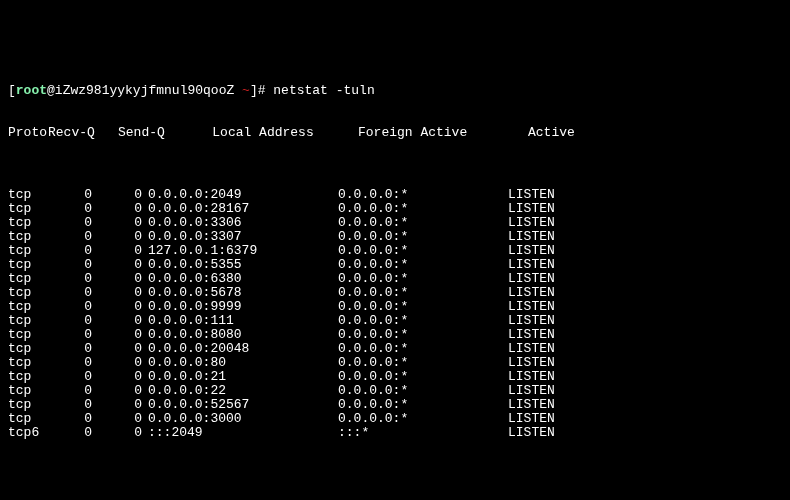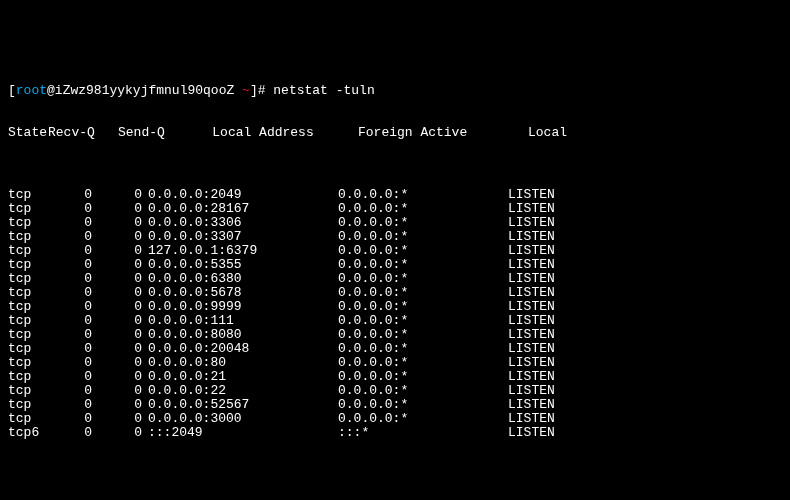--- a/index.html
+++ b/index.html
@@ -8,21 +8,21 @@
       color: #fff;
       font-family: "Consolas", "Courier New", monospace;
       font-size: 13px;
       line-height: 14px;
       width: 790px;
       height: 500px;
       overflow: hidden;
       padding: 0 8px;
       white-space: pre;
     }
-    .y { color: #0ea5e9; }
+    .y { color: #86efac; font-weight: bold; }
     .r { color: #cc2222; }
     .row { display: block; height: 14px; }
     .c-proto  { display: inline-block; width: 40px;  }
     .c-recvq  { display: inline-block; width: 50px;  text-align: right; padding-right: 6px; }
     .c-sendq  { display: inline-block; width: 50px;  text-align: right; padding-right: 6px; }
     .c-local  { display: inline-block; width: 190px; margin-top: 20px; }
     .c-foreign{ display: inline-block; width: 170px; }
     .c-state  { display: inline-block; width: 80px;  }
     .h-proto  { display: inline-block; width: 40px;  }
     .h-recvq  { display: inline-block; width: 50px;  }
@@ -31,18 +31,18 @@
     .h-foreign{ display: inline-block; width: 170px; }
     .h-state  { display: inline-block; width: 80px;  }
   </style>
 </head>
 <body>
 
 
 
 <div id="term">
   <span class="row"><span>[</span><span class="y">root</span><span>@iZwz981yykyjfmnul90qooZ </span><span class="r">~</span><span>]# </span><span>netstat -tuln</span></span>
-  <span class="row"><span class="h-proto">State</span><span class="h-recvq">Recv-Q</span><span class="h-sendq">Send-Q</span><span class="h-local">Local Address</span><span class="h-foreign">Foreign Active</span><span class="h-state">Local</span></span>
+  <span class="row"><span class="h-proto">Proto</span><span class="h-recvq">Recv-Q</span><span class="h-sendq">Send-Q</span><span class="h-local">Local Address</span><span class="h-foreign">Foreign Active</span><span class="h-state">Active</span></span>
   <div id="rows-container"><span class="row"><span class="c-proto">tcp</span><span class="c-recvq">0</span><span class="c-sendq">0</span><span class="c-local">0.0.0.0:2049</span><span class="c-foreign">0.0.0.0:*</span><span class="c-state">LISTEN</span></span><span class="row"><span class="c-proto">tcp</span><span class="c-recvq">0</span><span class="c-sendq">0</span><span class="c-local">0.0.0.0:28167</span><span class="c-foreign">0.0.0.0:*</span><span class="c-state">LISTEN</span></span><span class="row"><span class="c-proto">tcp</span><span class="c-recvq">0</span><span class="c-sendq">0</span><span class="c-local">0.0.0.0:3306</span><span class="c-foreign">0.0.0.0:*</span><span class="c-state">LISTEN</span></span><span class="row"><span class="c-proto">tcp</span><span class="c-recvq">0</span><span class="c-sendq">0</span><span class="c-local">0.0.0.0:3307</span><span class="c-foreign">0.0.0.0:*</span><span class="c-state">LISTEN</span></span><span class="row"><span class="c-proto">tcp</span><span class="c-recvq">0</span><span class="c-sendq">0</span><span class="c-local">127.0.0.1:6379</span><span class="c-foreign">0.0.0.0:*</span><span class="c-state">LISTEN</span></span><span class="row"><span class="c-proto">tcp</span><span class="c-recvq">0</span><span class="c-sendq">0</span><span class="c-local">0.0.0.0:5355</span><span class="c-foreign">0.0.0.0:*</span><span class="c-state">LISTEN</span></span><span class="row"><span class="c-proto">tcp</span><span class="c-recvq">0</span><span class="c-sendq">0</span><span class="c-local">0.0.0.0:6380</span><span class="c-foreign">0.0.0.0:*</span><span class="c-state">LISTEN</span></span><span class="row"><span class="c-proto">tcp</span><span class="c-recvq">0</span><span class="c-sendq">0</span><span class="c-local">0.0.0.0:5678</span><span class="c-foreign">0.0.0.0:*</span><span class="c-state">LISTEN</span></span><span class="row"><span class="c-proto">tcp</span><span class="c-recvq">0</span><span class="c-sendq">0</span><span class="c-local">0.0.0.0:9999</span><span class="c-foreign">0.0.0.0:*</span><span class="c-state">LISTEN</span></span><span class="row"><span class="c-proto">tcp</span><span class="c-recvq">0</span><span class="c-sendq">0</span><span class="c-local">0.0.0.0:111</span><span class="c-foreign">0.0.0.0:*</span><span class="c-state">LISTEN</span></span><span class="row"><span class="c-proto">tcp</span><span class="c-recvq">0</span><span class="c-sendq">0</span><span class="c-local">0.0.0.0:8080</span><span class="c-foreign">0.0.0.0:*</span><span class="c-state">LISTEN</span></span><span class="row"><span class="c-proto">tcp</span><span class="c-recvq">0</span><span class="c-sendq">0</span><span class="c-local">0.0.0.0:20048</span><span class="c-foreign">0.0.0.0:*</span><span class="c-state">LISTEN</span></span><span class="row"><span class="c-proto">tcp</span><span class="c-recvq">0</span><span class="c-sendq">0</span><span class="c-local">0.0.0.0:80</span><span class="c-foreign">0.0.0.0:*</span><span class="c-state">LISTEN</span></span><span class="row"><span class="c-proto">tcp</span><span class="c-recvq">0</span><span class="c-sendq">0</span><span class="c-local">0.0.0.0:21</span><span class="c-foreign">0.0.0.0:*</span><span class="c-state">LISTEN</span></span><span class="row"><span class="c-proto">tcp</span><span class="c-recvq">0</span><span class="c-sendq">0</span><span class="c-local">0.0.0.0:22</span><span class="c-foreign">0.0.0.0:*</span><span class="c-state">LISTEN</span></span><span class="row"><span class="c-proto">tcp</span><span class="c-recvq">0</span><span class="c-sendq">0</span><span class="c-local">0.0.0.0:52567</span><span class="c-foreign">0.0.0.0:*</span><span class="c-state">LISTEN</span></span><span class="row"><span class="c-proto">tcp</span><span class="c-recvq">0</span><span class="c-sendq">0</span><span class="c-local">0.0.0.0:3000</span><span class="c-foreign">0.0.0.0:*</span><span class="c-state">LISTEN</span></span><span class="row"><span class="c-proto">tcp6</span><span class="c-recvq">0</span><span class="c-sendq">0</span><span class="c-local">:::2049</span><span class="c-foreign">:::*</span><span class="c-state">LISTEN</span></span></div>
 </div>
 
 
 
 
 </body></html>

